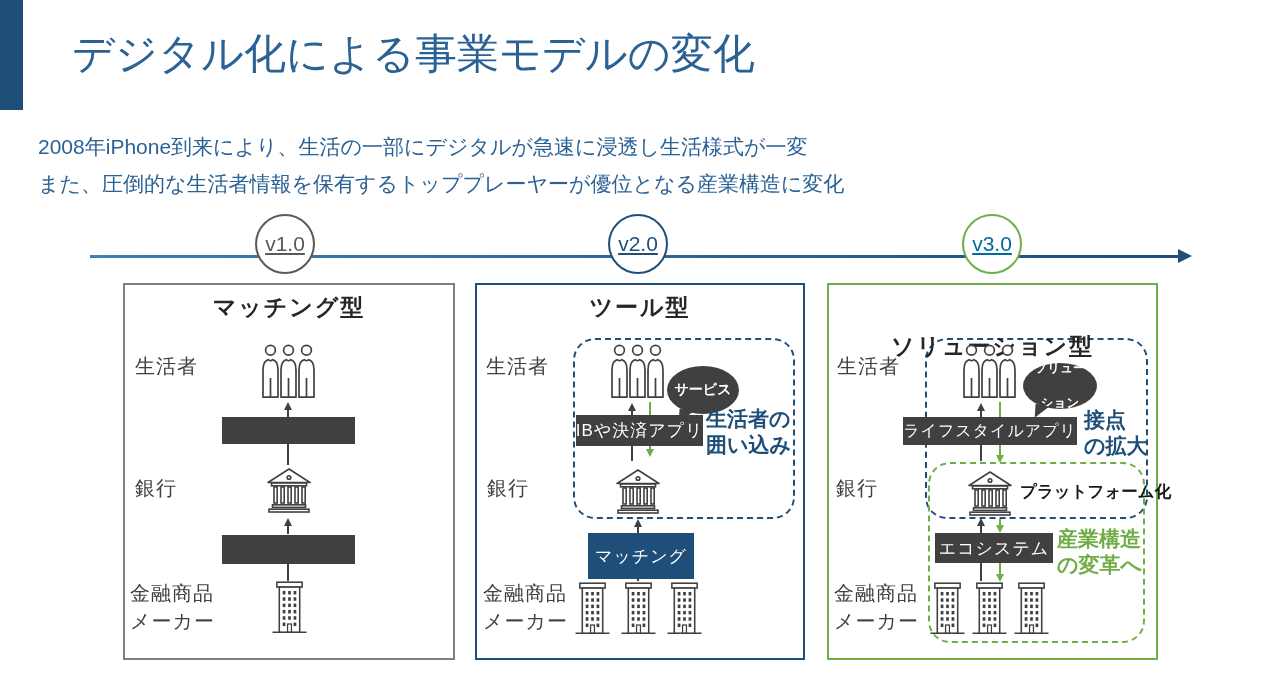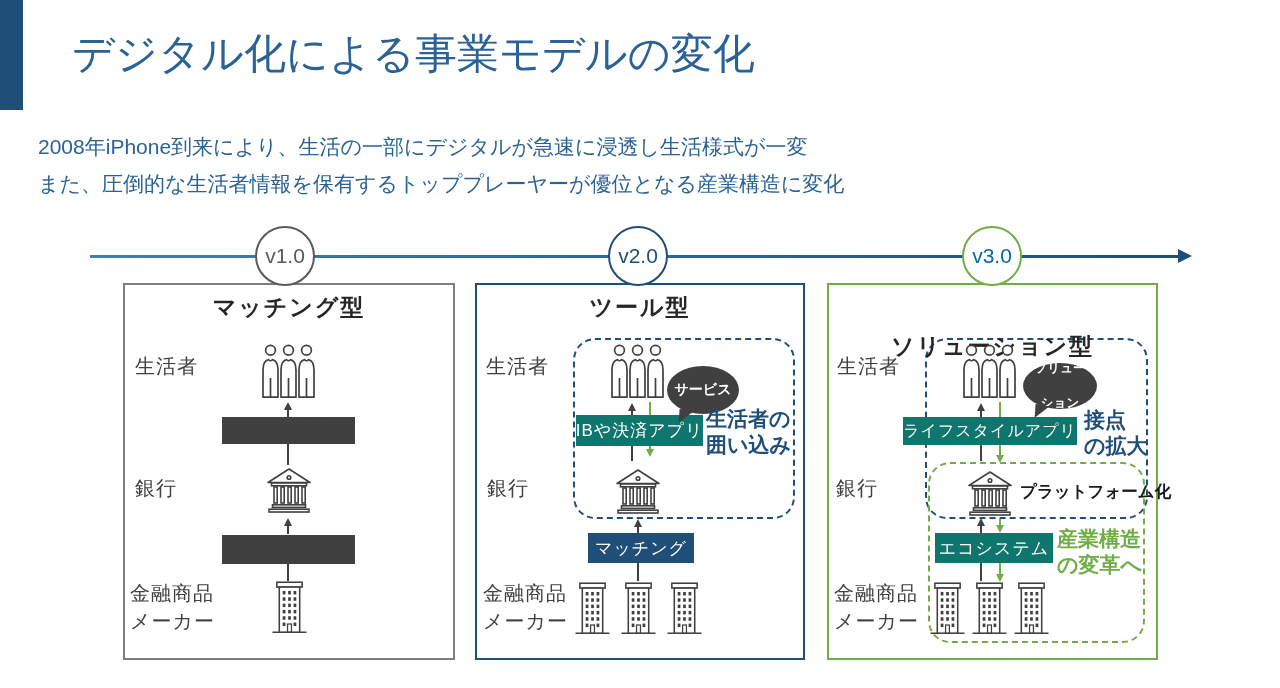--- a/index.html
+++ b/index.html
@@ -7,37 +7,37 @@
          font-family:"Liberation Sans","DejaVu Sans",sans-serif;}
   
   .accent-bar{position:absolute;left:0;top:0;width:23px;height:110px;background:#1F4E79;}
   .page-title{position:absolute;left:72px;top:30px;font-size:42px;line-height:1.15;color:#2B6295;white-space:nowrap;}
   .subtitle{position:absolute;left:38px;font-size:21px;color:#2B6295;white-space:nowrap;}
   
   .tl-line{position:absolute;left:90px;top:255px;width:1090px;height:3px;
            background:linear-gradient(90deg,#3E7EB9,#1F4E79);}
   .tl-head{position:absolute;left:1178px;top:249px;width:0;height:0;
            border-top:7px solid transparent;border-bottom:7px solid transparent;border-left:14px solid #1F4E79;}
-  .vcircle{position:absolute;top:226px;width:60px;height:60px;border-radius:50%;background:#fff;
-           display:flex;align-items:center;justify-content:center;font-size:21px;z-index:4;box-sizing:border-box;}
+  .vcircle{position:absolute;top:214px;width:60px;height:60px;border-radius:50%;background:#fff;
+           display:flex;align-items:center;justify-content:center;font-size:21px;z-index:4;box-sizing:border-box;text-decoration:underline;}
   
   .panel{position:absolute;top:283px;height:377px;background:#fff;box-sizing:border-box;z-index:0;}
   .panel-title{position:absolute;top:292px;font-size:23px;font-weight:bold;color:#262626;
                letter-spacing:2px;text-align:center;z-index:2;white-space:nowrap;}
   .row-label{position:absolute;font-size:20px;color:#404040;letter-spacing:1px;line-height:28px;
              white-space:nowrap;z-index:2;}
   
   .zone{position:absolute;border:2px dashed #1F4E79;border-radius:22px;z-index:1;box-sizing:border-box;}
   .zone.green{border-color:#70AD47;}
   
   .box{position:absolute;display:flex;align-items:center;justify-content:center;color:#fff;
        font-size:17px;letter-spacing:1px;z-index:2;white-space:nowrap;box-sizing:border-box;}
   .box.dark{background:#404040;}
   .box.navy{background:#1F4E79;}
-  .box.green{background:#0f766e;}
+  .box.green{background:#404040;}
   
   .dark{color:#404040;} .greenc{color:#70AD47;}
   .arrow{position:absolute;width:2px;background:currentColor;z-index:0;}
   .arrow.up::before{content:"";position:absolute;top:-8px;left:-3.5px;width:0;height:0;
     border-left:4.5px solid transparent;border-right:4.5px solid transparent;border-bottom:8px solid currentColor;}
   .arrow.down::after{content:"";position:absolute;bottom:-8px;left:-3.5px;width:0;height:0;
     border-left:4.5px solid transparent;border-right:4.5px solid transparent;border-top:8px solid currentColor;}
   .vline{position:absolute;width:2px;background:#404040;z-index:0;}
   
   .bubble{position:absolute;background:#404040;color:#fff;border-radius:50%;display:flex;
@@ -203,21 +203,21 @@
   <div class="arrow down greenc" style="left:649px;top:402px;height:47px;"></div>
   <div class="box green" style="left:576px;top:415px;width:127px;height:31px;">IBや決済アプリ</div>
   <div class="annot navy" style="left:706px;top:406px;">
       <div>生活者の</div>
       <div>囲い込み</div>
     </div>
   <div class="icon" style="left:613px;top:467px;"><svg width="50" height="47">
         <use href="#sym-bank"></use>
       </svg></div>
   <div class="arrow up dark" style="left:637px;top:527px;height:6px;"></div>
-  <div class="box navy" style="left:588px;top:533px;width:106px;height:30px;">マッチング</div>
+  <div class="box navy" style="left:588px;top:533px;width:106px;height:46px;">マッチング</div>
   <div class="vline" style="left:637px;top:563px;height:18px;"></div>
   <div class="icon" style="left:575px;top:581px;"><svg width="35" height="54">
         <use href="#sym-building"></use>
       </svg></div>
   <div class="icon" style="left:621px;top:581px;"><svg width="35" height="54">
         <use href="#sym-building"></use>
       </svg></div>
   <div class="icon" style="left:667px;top:581px;"><svg width="35" height="54">
         <use href="#sym-building"></use>
       </svg></div>

